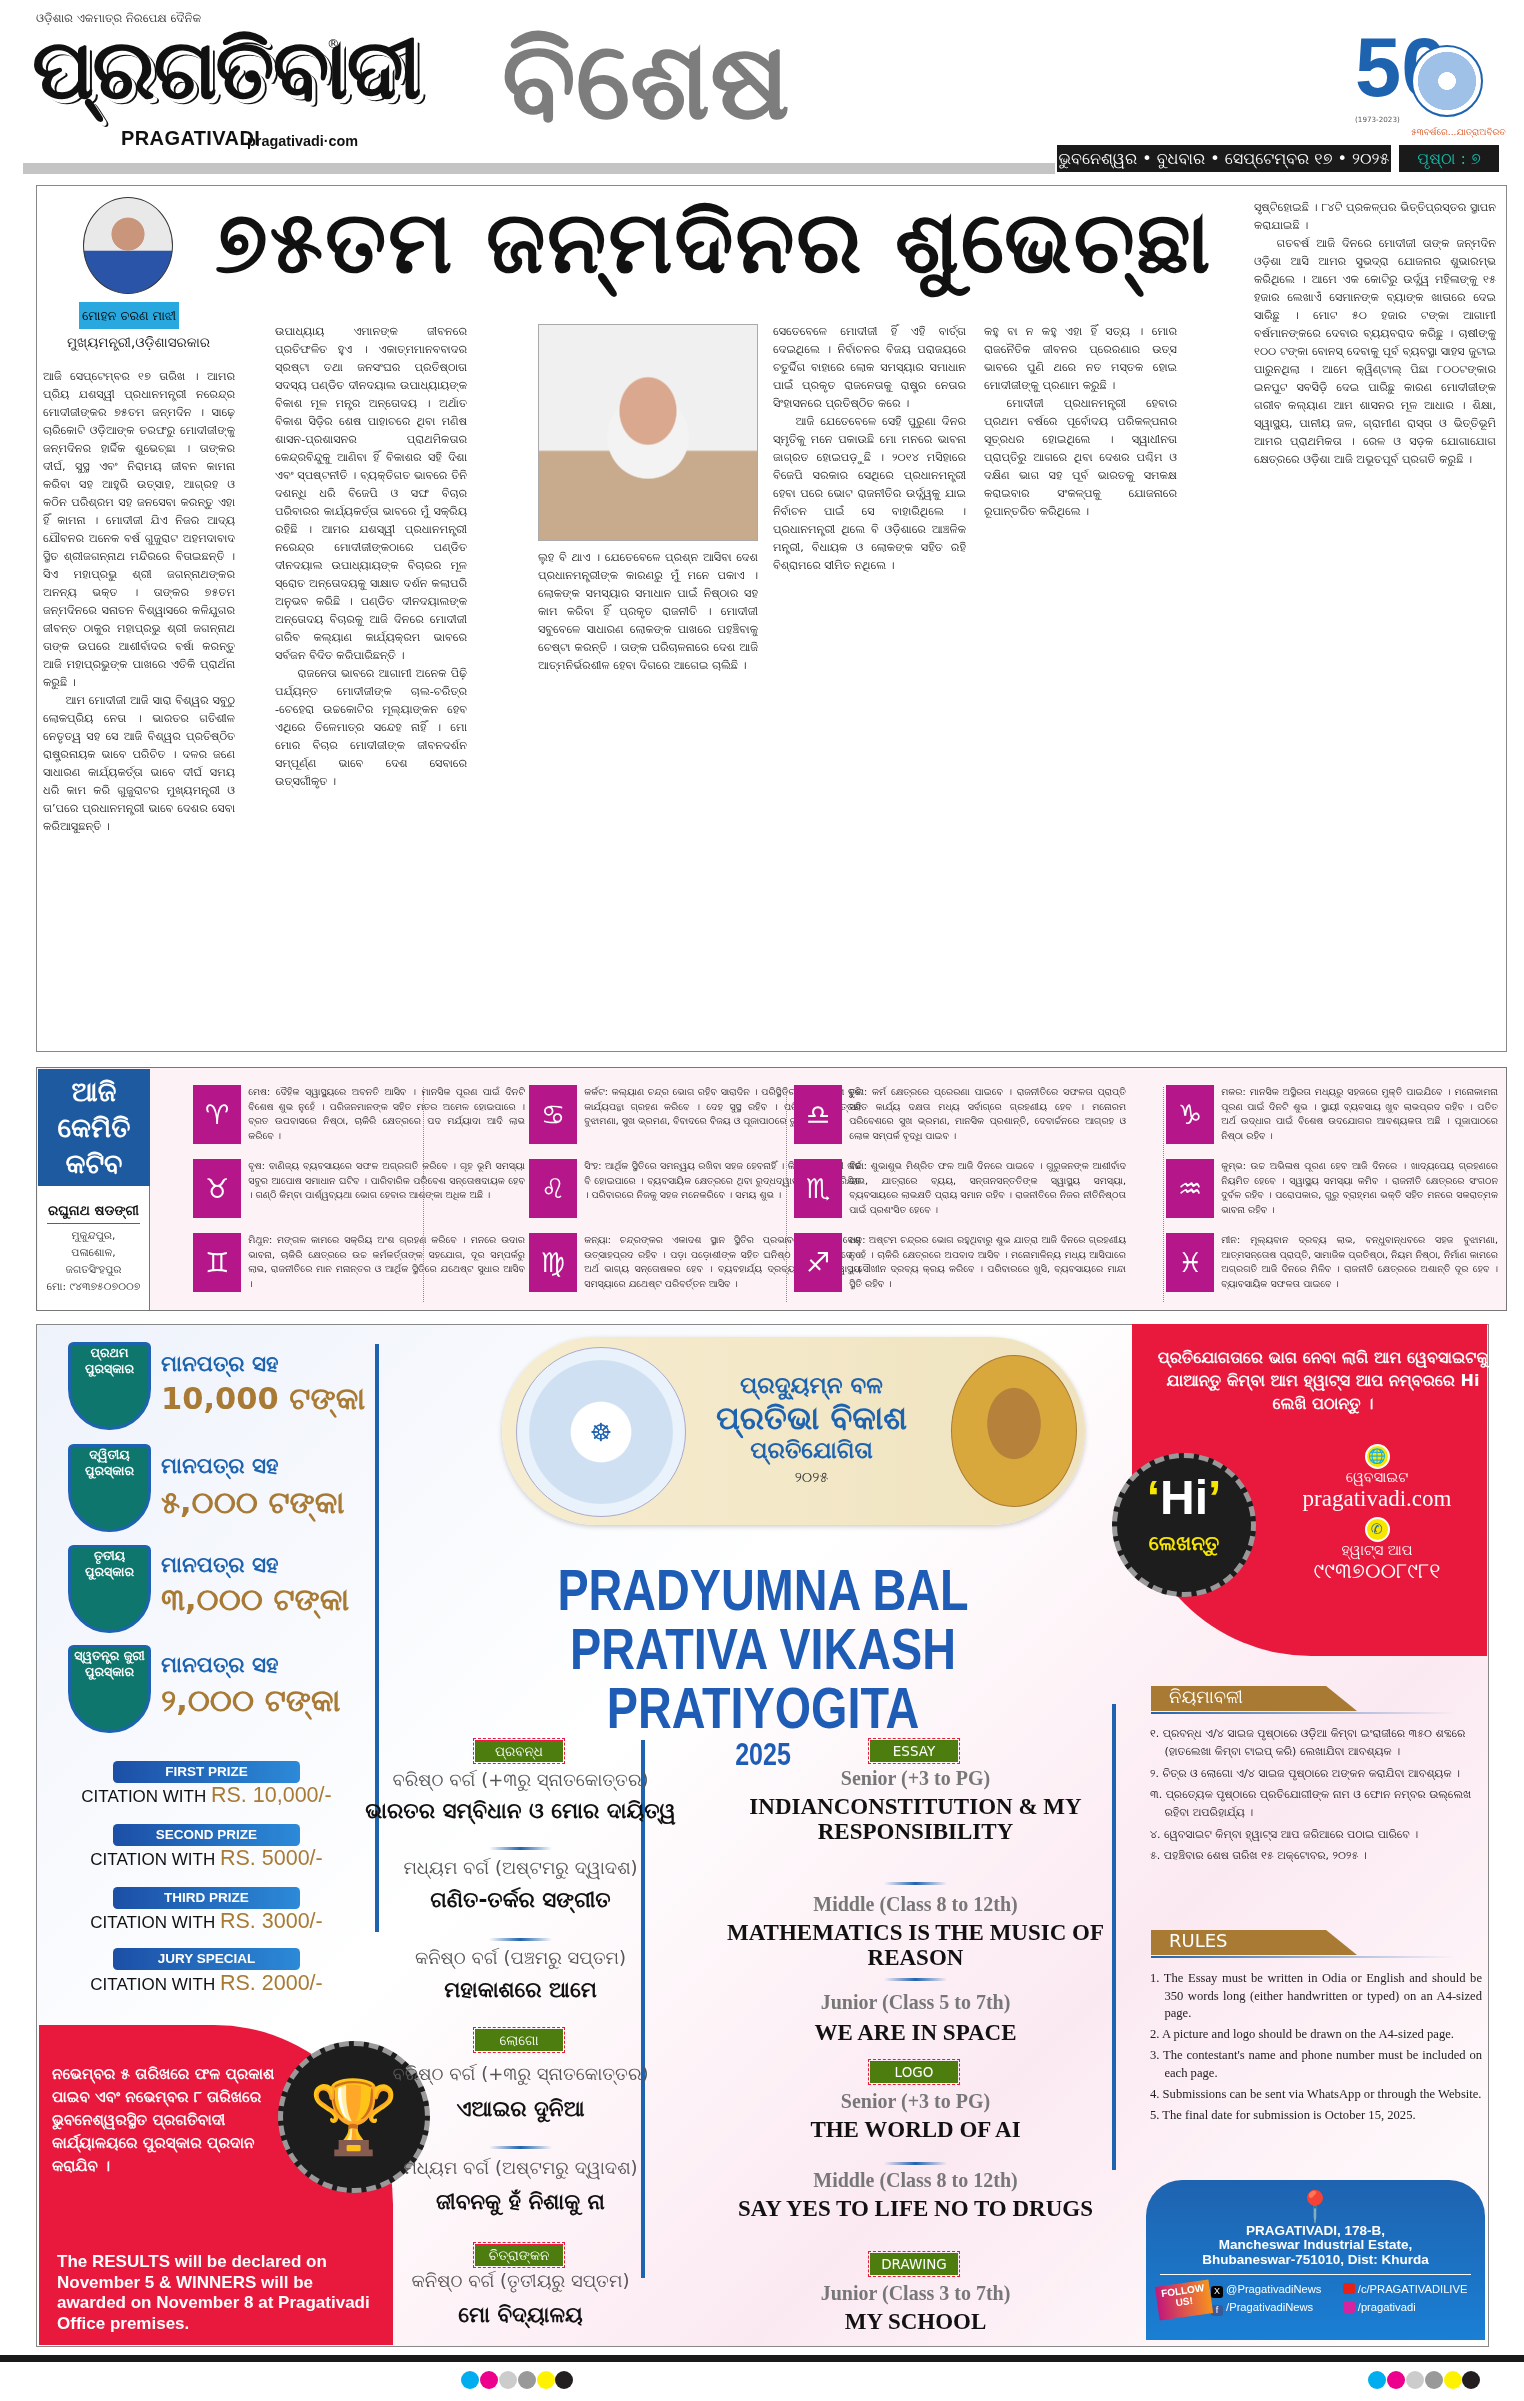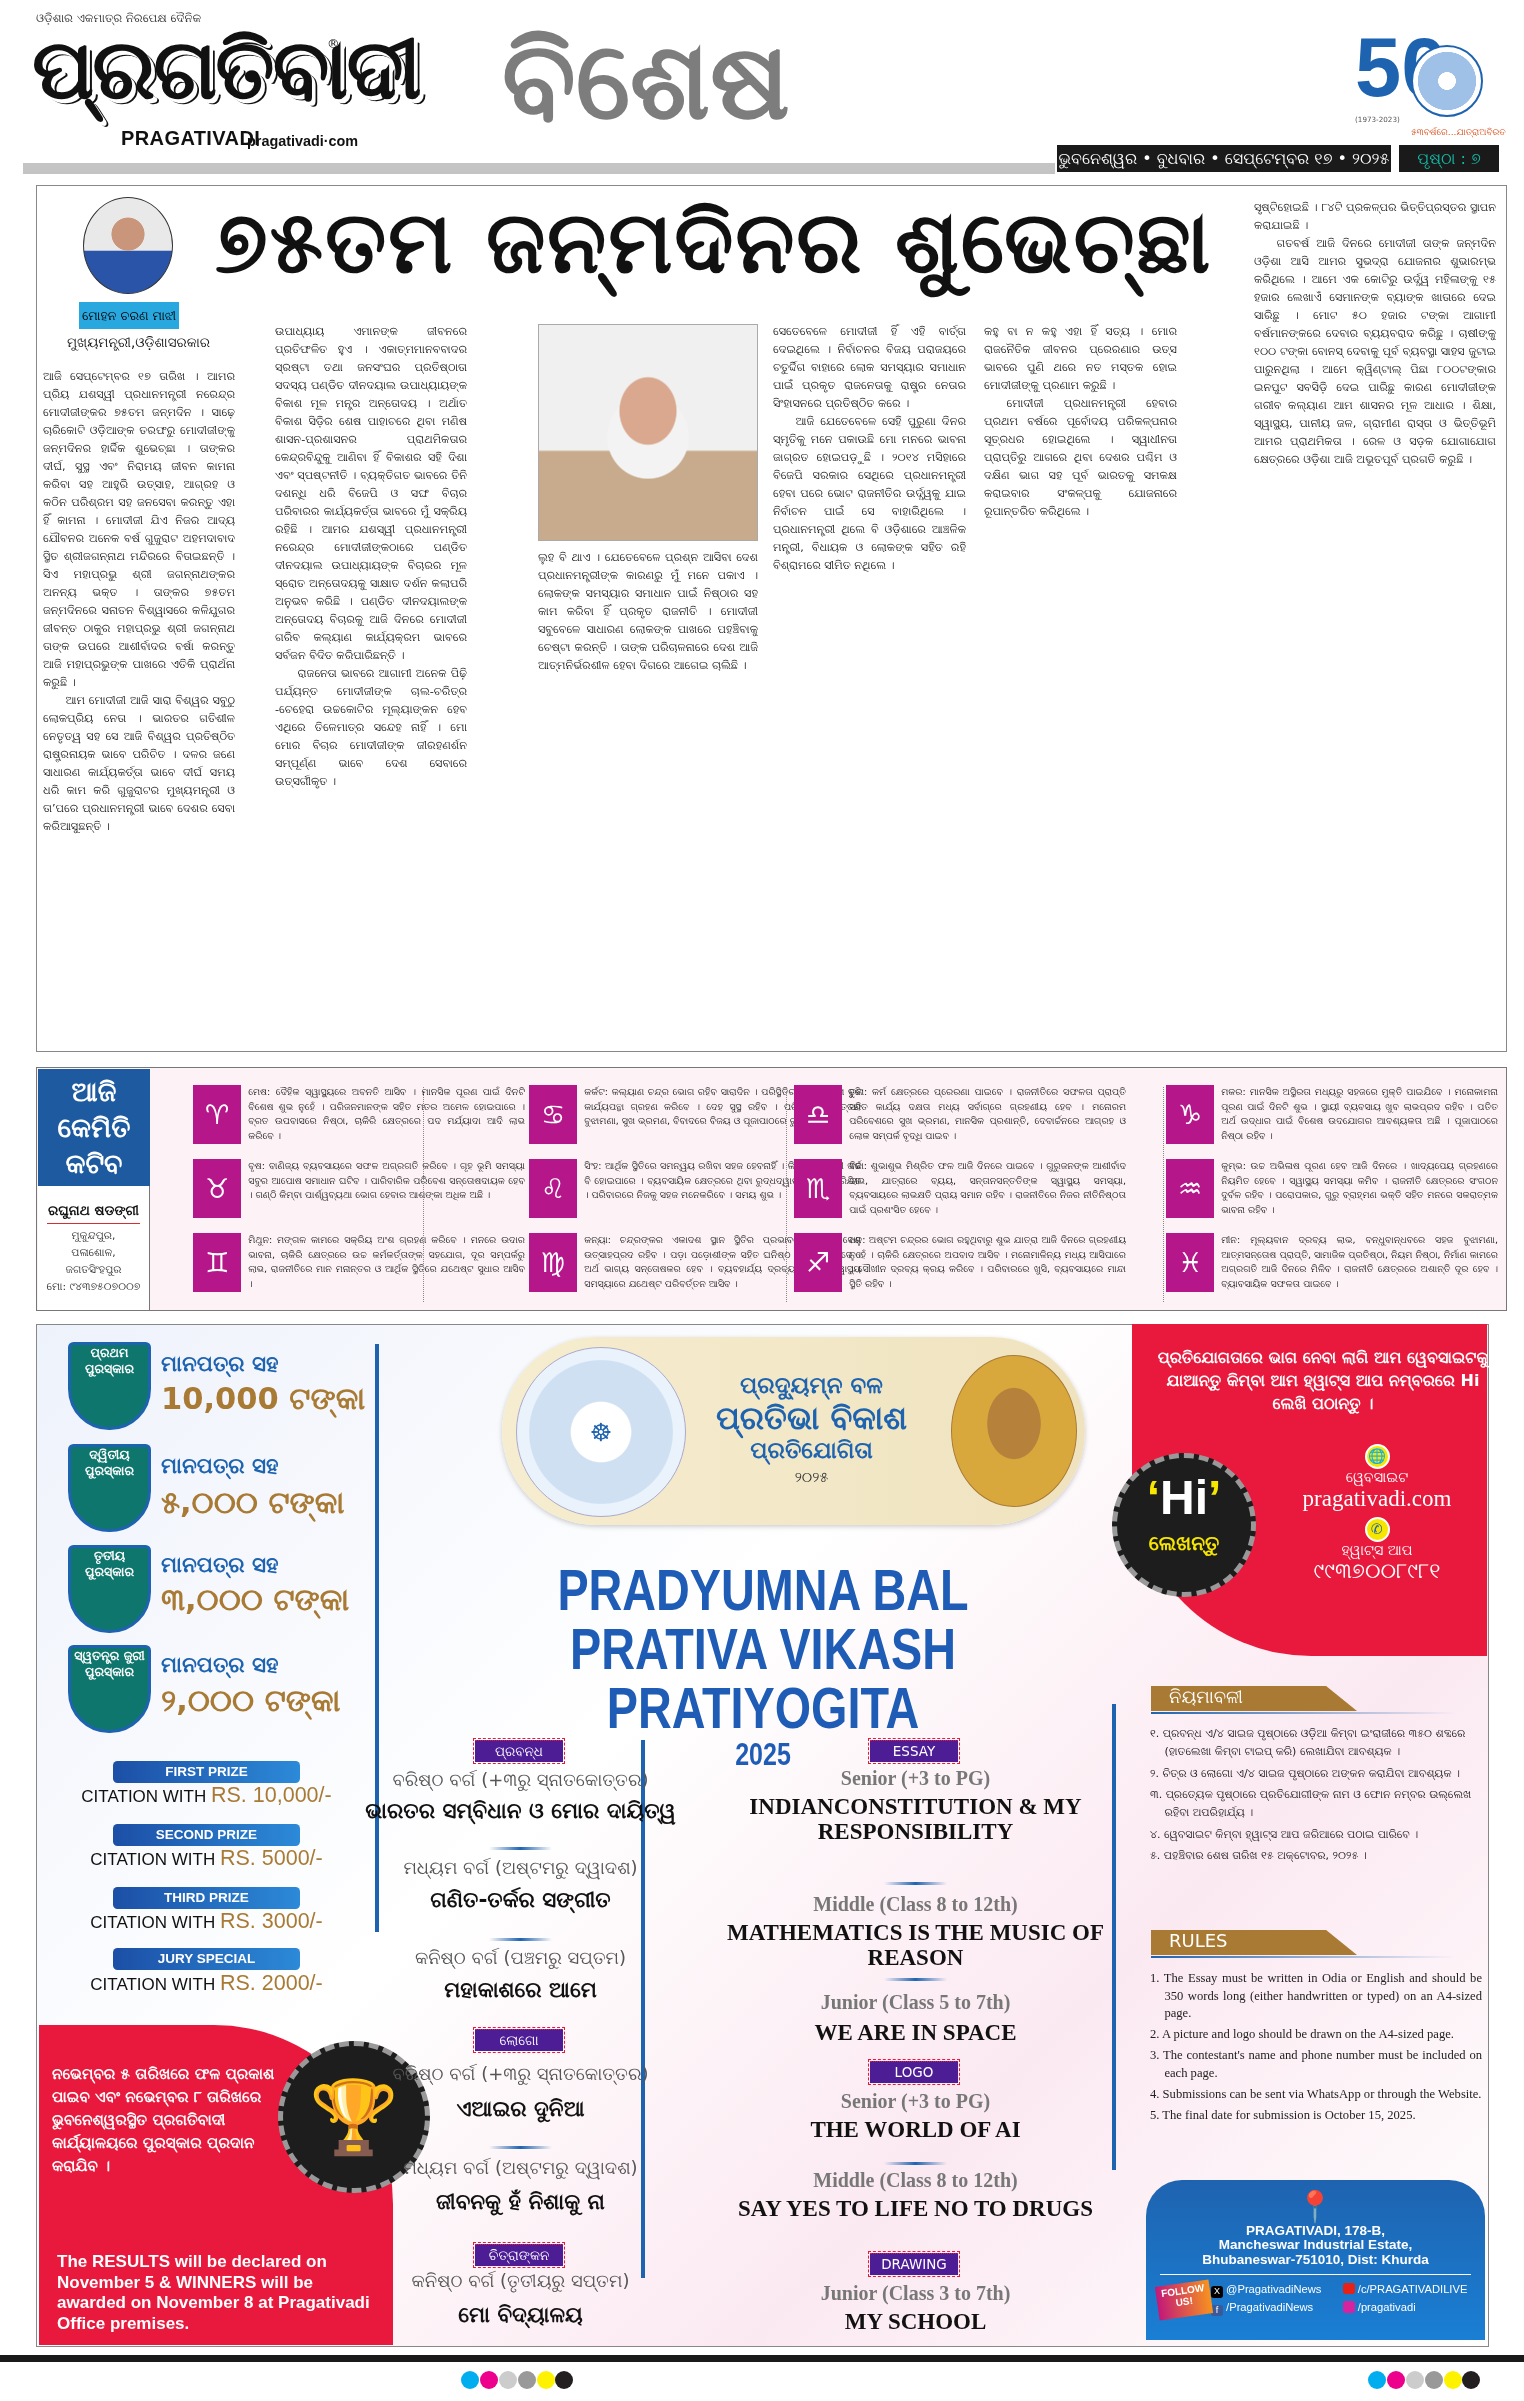--- a/index.html
+++ b/index.html
@@ -54,21 +54,21 @@
 .banner-title{left:695px;top:1372px;width:233px;text-align:center;color:#1e63b0;font-weight:900}
 .banner-title .l1{font-size:23px}
 .banner-title .l2{font-size:32px;color:#1e63b0}
 .banner-title .l3{font-size:23px}
 .banner-title .yr{font-size:14.4px;color:#333;margin-top:5.4px;font-weight:400}
 .founder{left:951px;top:1355px;width:126px;height:152px;border-radius:50%;background:radial-gradient(ellipse at 50% 45%,#b5813b 0 30%,#d9a83c 31% 100%);border:1.8px solid #a87a34}
 .main-title{left:395px;top:1561px;width:736px;text-align:center;font-family:"Liberation Sans",sans-serif;font-weight:900;color:#1e5cb6;transform:scaleX(.82);transform-origin:center}
 .main-title .t1{font-size:57px;line-height:59px}
 .main-title .t2{font-size:57px;line-height:59px}
 .main-title .t3{font-size:30.5px;line-height:32px}
-.tag{position:absolute;width:88px;height:21.5px;background:#4c1d95;color:#fff;font-size:13.5px;display:flex;align-items:center;justify-content:center;border-top:1.8px dotted #e8193c;outline:0.9px dashed #e8193c;outline-offset:1.8px}
+.tag{position:absolute;width:88px;height:21.5px;background:#4d7c0f;color:#fff;font-size:13.5px;display:flex;align-items:center;justify-content:center;border-top:1.8px dotted #e8193c;outline:0.9px dashed #e8193c;outline-offset:1.8px}
 .od-cat{position:absolute;width:341px;text-align:center;color:#555;font-size:18px}
 .od-topic{position:absolute;width:341px;text-align:center;color:#111;font-weight:900;font-size:21.5px}
 .en-cat{position:absolute;width:377px;text-align:center;color:#777;font-family:"Liberation Serif",serif;font-weight:700;font-size:20px}
 .en-topic{position:absolute;width:377px;text-align:center;color:#111;font-family:"Liberation Serif",serif;font-weight:700;font-size:23px;line-height:25px}
 .divid{position:absolute;width:63px;height:2.7px;background:linear-gradient(90deg,transparent,#1e63b0,transparent)}
 .red-right{left:1132px;top:1324px;width:355px;height:332px;background:#e8193c;border-radius:0 0 0 179px}
 .rr-text{left:1157px;top:1346px;width:332px;color:#fff;font-weight:700;font-size:16px;line-height:23px;text-align:center}
 .hi-circle{left:1112px;top:1453px;width:144px;height:144px;border-radius:50%;background:#1d1d1d;border:5.4px dashed #999;text-align:center}
 .hi-circle .hi{color:#fff;font-family:"Liberation Sans",sans-serif;font-weight:900;font-size:48px;line-height:66px;margin-top:7.2px}
 .hi-circle .hi span{color:#f7e600}
@@ -117,21 +117,21 @@
 <div class="abs author-name">ମୋହନ ଚରଣ ମାଝୀ</div>
 <div class="abs author-role">ମୁଖ୍ୟମନ୍ତ୍ରୀ,ଓଡ଼ିଶାସରକାର</div>
 <div class="abs headline">୭୫ତମ ଜନ୍ମଦିନର ଶୁଭେଚ୍ଛା</div>
 
 <div class="abs col" style="left:43px;top:368px;width:192px;height:678px">
   <p class="noindent">ଆଜି ସେପ୍ଟେମ୍ବର ୧୭ ତାରିଖ । ଆମର ପ୍ରିୟ ଯଶସ୍ୱୀ ପ୍ରଧାନମନ୍ତ୍ରୀ ନରେନ୍ଦ୍ର ମୋଦୀଜୀଙ୍କର ୭୫ତମ ଜନ୍ମଦିନ । ସାଢ଼େ ଚାରିକୋଟି ଓଡ଼ିଆଙ୍କ ତରଫରୁ ମୋଦୀଜୀଙ୍କୁ ଜନ୍ମଦିନର ହାର୍ଦ୍ଦିକ ଶୁଭେଚ୍ଛା । ତାଙ୍କର ଦୀର୍ଘ, ସୁସ୍ଥ ଏବଂ ନିରାମୟ ଜୀବନ କାମନା କରିବା ସହ ଆହୁରି ଉତ୍ସାହ, ଆଗ୍ରହ ଓ କଠିନ ପରିଶ୍ରମ ସହ ଜନସେବା କରନ୍ତୁ ଏହା ହିଁ କାମନା । ମୋଦୀଜୀ ଯିଏ ନିଜର ଆଦ୍ୟ ଯୌବନର ଅନେକ ବର୍ଷ ଗୁଜୁରାଟ ଅହମଦାବାଦ ସ୍ଥିତ ଶ୍ରୀଜଗନ୍ନାଥ ମନ୍ଦିରରେ ବିତାଇଛନ୍ତି । ସିଏ ମହାପ୍ରଭୁ ଶ୍ରୀ ଜଗନ୍ନାଥଙ୍କର ଅନନ୍ୟ ଭକ୍ତ । ତାଙ୍କର ୭୫ତମ ଜନ୍ମଦିନରେ ସନାତନ ବିଶ୍ୱାସରେ କଳିଯୁଗର ଜୀବନ୍ତ ଠାକୁର ମହାପ୍ରଭୁ ଶ୍ରୀ ଜଗନ୍ନାଥ ତାଙ୍କ ଉପରେ ଆଶୀର୍ବାଦର ବର୍ଷା କରନ୍ତୁ ଆଜି ମହାପ୍ରଭୁଙ୍କ ପାଖରେ ଏତିକି ପ୍ରାର୍ଥନା କରୁଛି ।</p>
   <p>ଆମ ମୋଦୀଜୀ ଆଜି ସାରା ବିଶ୍ୱର ସବୁଠୁ ଲୋକପ୍ରିୟ ନେତା । ଭାରତର ଗତିଶୀଳ ନେତୃତ୍ୱ ସହ ସେ ଆଜି ବିଶ୍ୱର ପ୍ରତିଷ୍ଠିତ ରାଷ୍ଟ୍ରନାୟକ ଭାବେ ପରିଚିତ । ଦଳର ଜଣେ ସାଧାରଣ କାର୍ଯ୍ୟକର୍ତ୍ତା ଭାବେ ଦୀର୍ଘ ସମୟ ଧରି କାମ କରି ଗୁଜୁରାଟର ମୁଖ୍ୟମନ୍ତ୍ରୀ ଓ ତା’ପରେ ପ୍ରଧାନମନ୍ତ୍ରୀ ଭାବେ ଦେଶର ସେବା କରିଆସୁଛନ୍ତି ।</p>
 </div>
 <div class="abs col" style="left:275px;top:323px;width:192px;height:723px">
   <p class="noindent">ଉପାଧ୍ୟାୟ ଏମାନଙ୍କ ଜୀବନରେ ପ୍ରତିଫଳିତ ହୁଏ । ଏକାତ୍ମମାନବବାଦର ସ୍ରଷ୍ଟା ତଥା ଜନସଂଘର ପ୍ରତିଷ୍ଠାତା ସଦସ୍ୟ ପଣ୍ଡିତ ଦୀନଦୟାଲ ଉପାଧ୍ୟାୟଙ୍କ ବିକାଶ ମୂଳ ମନ୍ତ୍ର ଅନ୍ତୋଦୟ । ଅର୍ଥାତ ବିକାଶ ସିଡ଼ିର ଶେଷ ପାହାଚରେ ଥିବା ମଣିଷ ଶାସନ-ପ୍ରଶାସନର ପ୍ରାଥମିକତାର କେନ୍ଦ୍ରବିନ୍ଦୁକୁ ଆଣିବା ହିଁ ବିକାଶର ସହି ଦିଶା ଏବଂ ସ୍ପଷ୍ଟନୀତି । ବ୍ୟକ୍ତିଗତ ଭାବରେ ତିନି ଦଶନ୍ଧି ଧରି ବିଜେପି ଓ ସଙ୍ଘ ବିଚାର ପରିବାରର କାର୍ଯ୍ୟକର୍ତ୍ତା ଭାବରେ ମୁଁ ସକ୍ରିୟ ରହିଛି । ଆମର ଯଶସ୍ୱୀ ପ୍ରଧାନମନ୍ତ୍ରୀ ନରେନ୍ଦ୍ର ମୋଦୀଜୀଙ୍କଠାରେ ପଣ୍ଡିତ ଦୀନଦୟାଲ ଉପାଧ୍ୟାୟଙ୍କ ବିଚାରର ମୂଳ ସ୍ରୋତ ଅନ୍ତୋଦୟକୁ ସାକ୍ଷାତ ଦର୍ଶନ କଲାପରି ଅନୁଭବ କରିଛି । ପଣ୍ଡିତ ଦୀନଦୟାଲଙ୍କ ଅନ୍ତୋଦୟ ବିଚାରକୁ ଆଜି ଦିନରେ ମୋଦୀଜୀ ଗରିବ କଲ୍ୟାଣ କାର୍ଯ୍ୟକ୍ରମ ଭାବରେ ସର୍ବଜନ ବିଦିତ କରିପାରିଛନ୍ତି ।</p>
-  <p>ରାଜନେତା ଭାବରେ ଆଗାମୀ ଅନେକ ପିଢ଼ି ପର୍ଯ୍ୟନ୍ତ ମୋଦୀଜୀଙ୍କ ଚାଲ-ଚରିତ୍ର -ଚେହେରା ଉଚ୍ଚକୋଟିର ମୂଲ୍ୟାଙ୍କନ ହେବ ଏଥିରେ ତିଳେମାତ୍ର ସନ୍ଦେହ ନାହିଁ । ମୋ ମୋର ବିଚାର ମୋଦୀଜୀଙ୍କ ଜୀରହଣର୍ଶନ ସମ୍ପୂର୍ଣ୍ଣ ଭାବେ ଦେଶ ସେବାରେ ଉତ୍ସର୍ଗୀକୃତ ।</p>
+  <p>ରାଜନେତା ଭାବରେ ଆଗାମୀ ଅନେକ ପିଢ଼ି ପର୍ଯ୍ୟନ୍ତ ମୋଦୀଜୀଙ୍କ ଚାଲ-ଚରିତ୍ର -ଚେହେରା ଉଚ୍ଚକୋଟିର ମୂଲ୍ୟାଙ୍କନ ହେବ ଏଥିରେ ତିଳେମାତ୍ର ସନ୍ଦେହ ନାହିଁ । ମୋ ମୋର ବିଚାର ମୋଦୀଜୀଙ୍କ ଜୀବନଦର୍ଶନ ସମ୍ପୂର୍ଣ୍ଣ ଭାବେ ଦେଶ ସେବାରେ ଉତ୍ସର୍ଗୀକୃତ ।</p>
 </div>
 <div class="abs pm-photo"></div>
 <div class="abs col" style="left:538px;top:549px;width:220px;height:497px">
   <p class="noindent">ଲୁହ ବି ଥାଏ । ଯେତେବେଳେ ପ୍ରଶ୍ନ ଆସିବା ଦେଶ ପ୍ରଧାନମନ୍ତ୍ରୀଙ୍କ କାରଣରୁ ମୁଁ ମନେ ପକାଏ । ଲୋକଙ୍କ ସମସ୍ୟାର ସମାଧାନ ପାଇଁ ନିଷ୍ଠାର ସହ କାମ କରିବା ହିଁ ପ୍ରକୃତ ରାଜନୀତି । ମୋଦୀଜୀ ସବୁବେଳେ ସାଧାରଣ ଲୋକଙ୍କ ପାଖରେ ପହଞ୍ଚିବାକୁ ଚେଷ୍ଟା କରନ୍ତି । ତାଙ୍କ ପରିଚାଳନାରେ ଦେଶ ଆଜି ଆତ୍ମନିର୍ଭରଶୀଳ ହେବା ଦିଗରେ ଆଗେଇ ଚାଲିଛି ।</p>
 </div>
 <div class="abs col" style="left:773px;top:323px;width:193px;height:723px">
   <p class="noindent">ସେତେବେଳେ ମୋଦୀଜୀ ହିଁ ଏହି ବାର୍ତ୍ତା ଦେଇଥିଲେ । ନିର୍ବାଚନର ବିଜୟ ପରାଜୟରେ ଚତୁର୍ଦ୍ଦିଗ ବାହାରେ ଲୋକ ସମସ୍ୟାର ସମାଧାନ ପାଇଁ ପ୍ରକୃତ ରାଜନେତାକୁ ରାଷ୍ଟ୍ର ନେତାର ସିଂହାସନରେ ପ୍ରତିଷ୍ଠିତ କରେ ।</p>
   <p>ଆଜି ଯେତେବେଳେ ସେହି ପୁରୁଣା ଦିନର ସ୍ମୃତିକୁ ମନେ ପକାଉଛି ମୋ ମନରେ ଭାବନା ଜାଗ୍ରତ ହୋଇପଡ଼ୁଛି । ୨୦୧୪ ମସିହାରେ ବିଜେପି ସରକାର ସେଥିରେ ପ୍ରଧାନମନ୍ତ୍ରୀ ହେବା ପରେ ଭୋଟ ରାଜନୀତିର ଉର୍ଦ୍ଧ୍ୱକୁ ଯାଇ ନିର୍ବାଚନ ପାଇଁ ସେ ବାହାରିଥିଲେ । ପ୍ରଧାନମନ୍ତ୍ରୀ ଥିଲେ ବି ଓଡ଼ିଶାରେ ଆଞ୍ଚଳିକ ମନ୍ତ୍ରୀ, ବିଧାୟକ ଓ ଲୋକଙ୍କ ସହିତ ରହି ବିଶ୍ରାମରେ ସୀମିତ ନଥିଲେ ।</p>
 </div>
 <div class="abs col" style="left:984px;top:323px;width:193px;height:723px">

